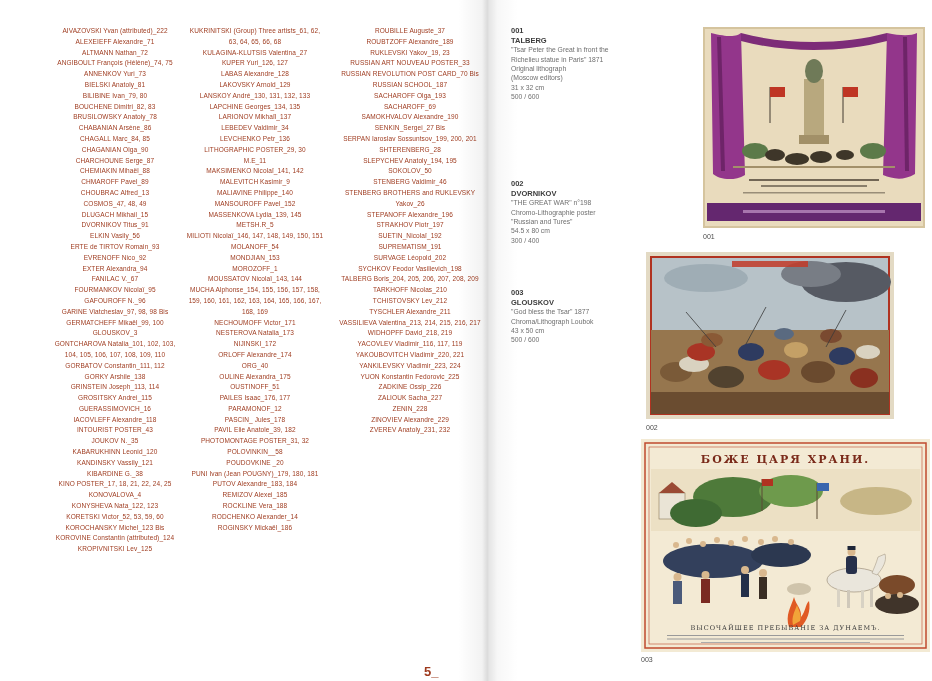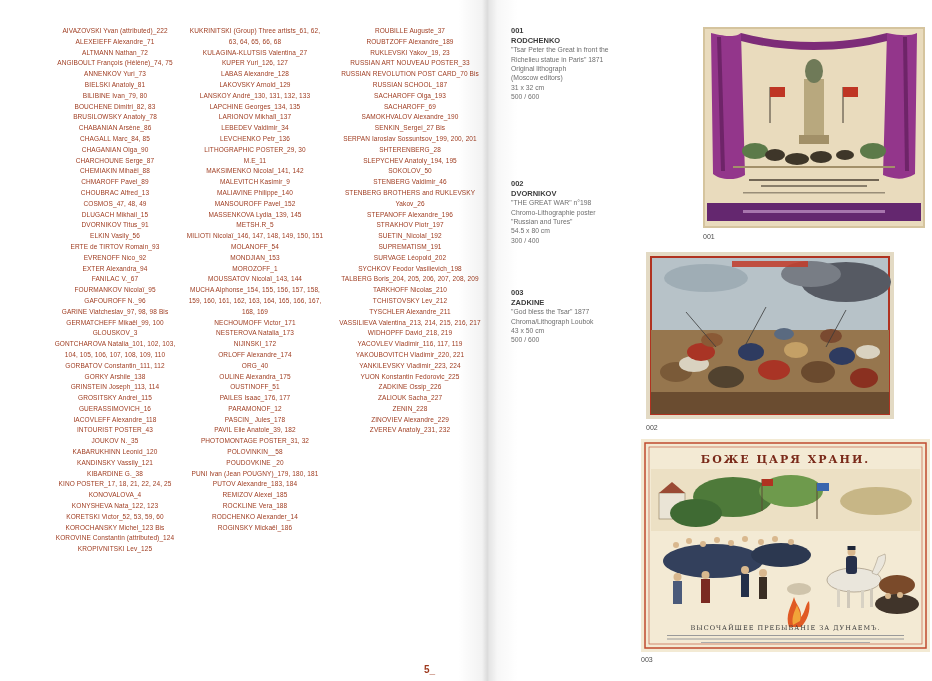--- a/index.html
+++ b/index.html
@@ -20,21 +20,21 @@
   .index { position:absolute; left:48px; top:26px; display:flex; }
   .index-col { text-align:center; }
   .index-col-1 { width:134px; }
   .index-col-2 { width:138px; margin-left:4px; }
   .index-col-3 { width:156px; margin-left:8px; }
   .index-entry {
     font-size:6.5px; line-height:10.8px; color:#9e3a1e;
     letter-spacing:0.1px;
   }
   .page-number {
-    position:absolute; font-size:10px; color:#9e3a1e; font-weight:bold;
+    position:absolute; font-size:13px; color:#9e3a1e; font-weight:bold;
   }
   .page-number-left { left:424px; top:664px; }
   .page-number-right { left:509px; top:680px; }
   
   .lot { position:absolute; width:138px; }
   .lot-1 { left:511px; top:26px; }
   .lot-2 { left:511px; top:179px; }
   .lot-3 { left:511px; top:288px; }
   .lot-number, .lot-artist {
     font-size:7.5px; font-weight:bold; color:#3c3c3c; line-height:9.6px;
@@ -196,21 +196,21 @@
   </div>
 
   <div class="page-number page-number-left">5_</div>
 
   <div class="fold"></div>
 
   <div class="page-number page-number-right">6_</div>
 
   <div class="lot lot-1">
     <div class="lot-number">001</div>
-    <div class="lot-artist">RODCHENKO</div>
+    <div class="lot-artist">TALBERG</div>
     <div>
         <div class="lot-line">"Tsar Peter the Great in front the</div>
         <div class="lot-line">Richelieu statue in Paris" 1871</div>
         <div class="lot-line">Original lithograph</div>
         <div class="lot-line">(Moscow editors)</div>
         <div class="lot-line">31 x 32 cm</div>
         <div class="lot-line">500 / 600</div>
       </div>
   </div>
 
@@ -221,21 +221,21 @@
         <div class="lot-line">"THE GREAT WAR" n°198</div>
         <div class="lot-line">Chromo-Lithographie poster</div>
         <div class="lot-line">"Russian and Tures"</div>
         <div class="lot-line">54.5 x 80 cm</div>
         <div class="lot-line">300 / 400</div>
       </div>
   </div>
 
   <div class="lot lot-3">
     <div class="lot-number">003</div>
-    <div class="lot-artist">ZADKINE</div>
+    <div class="lot-artist">GLOUSKOV</div>
     <div>
         <div class="lot-line">"God bless the Tsar" 1877</div>
         <div class="lot-line">Chroma/Lithograph Loubok</div>
         <div class="lot-line">43 x 50 cm</div>
         <div class="lot-line">500 / 600</div>
       </div>
   </div>
 
   <div class="artwork artwork-1">
     <svg viewBox="0 0 222 201" preserveAspectRatio="none">

